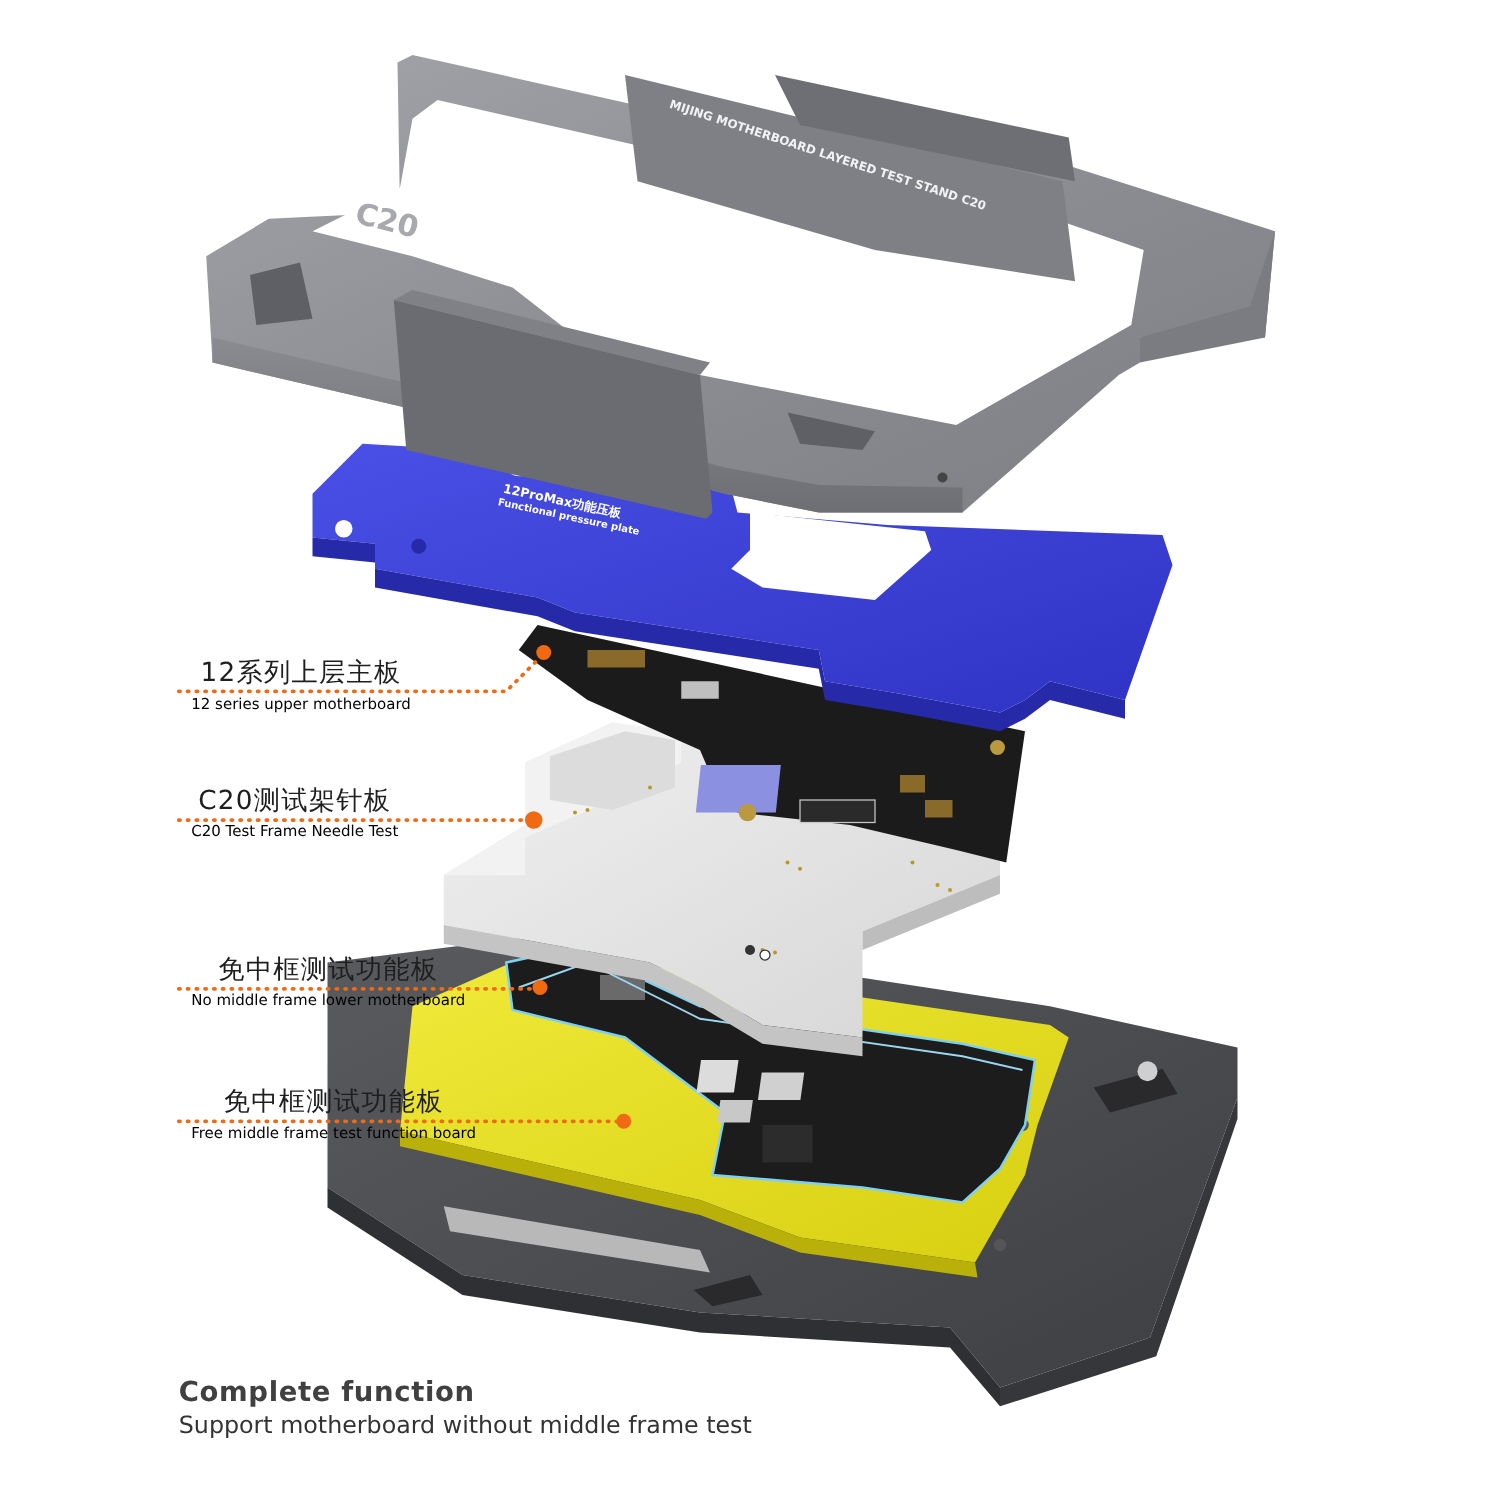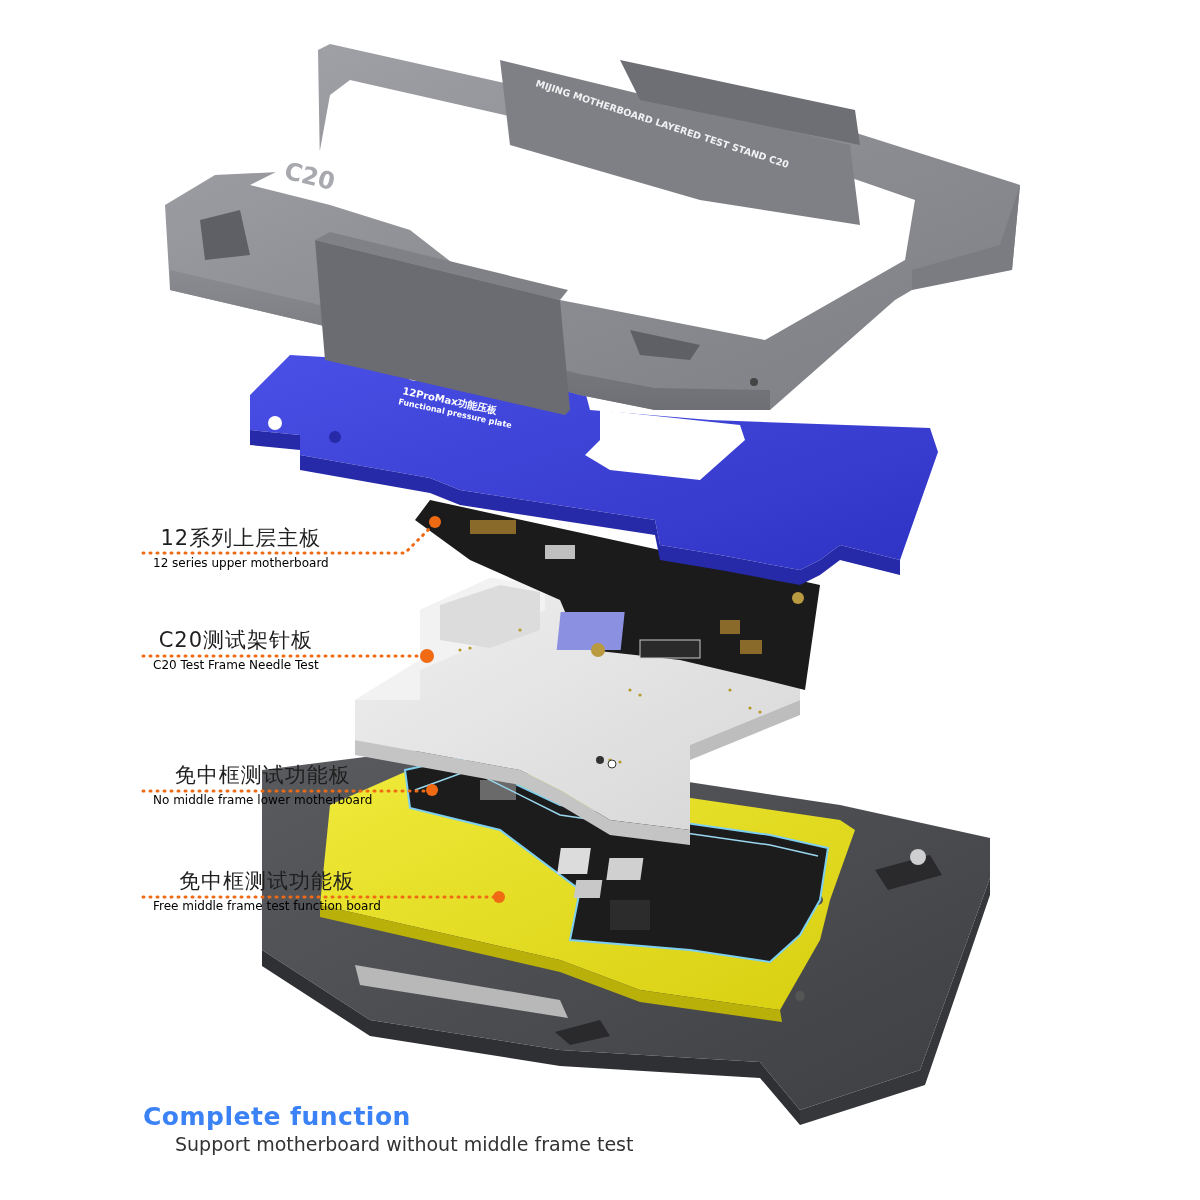--- a/index.html
+++ b/index.html
@@ -6,22 +6,22 @@
   body { width:1200px; height:1200px; position:relative; overflow:hidden;
          font-family:"DejaVu Sans", "Liberation Sans", sans-serif; }
   .stage { position:absolute; left:0; top:0; width:1200px; height:1200px; }
   svg.art { position:absolute; left:0; top:0; }
 
   .callout { position:absolute; left:153px;text-align:center; }
   .callout .cn { font-size:21px; color:#1e1e1e; letter-spacing:1px; line-height:24px; white-space:nowrap; }
   .callout .en { font-size:12px; color:#000000; line-height:19px; white-space:nowrap; margin-top:4px; }
 
   .footer { position:absolute; left:143px; top:1102px; }
-  .footer .title { font-size:25px; font-weight:bold; color:#3b82f6; letter-spacing:0.5px; }
-  .footer .sub { font-size:19px; color:#333; margin-top:2px;margin-left:32px; }
+  .footer .title { font-size:22px; font-weight:bold; color:#404040; letter-spacing:0.5px; }
+  .footer .sub { font-size:19px; color:#333; margin-top:2px; }
 
   .engrave { font-family:"DejaVu Sans", sans-serif; font-weight:bold; fill:#f2f2f4; }
   .plate-text { font-family:"DejaVu Sans", sans-serif; font-weight:bold; fill:#ffffff; }
 </style>
 </head>
 <body>
 
 <div class="stage">
 
   <svg class="art" width="1200" height="1200" viewBox="0 0 1200 1200">

